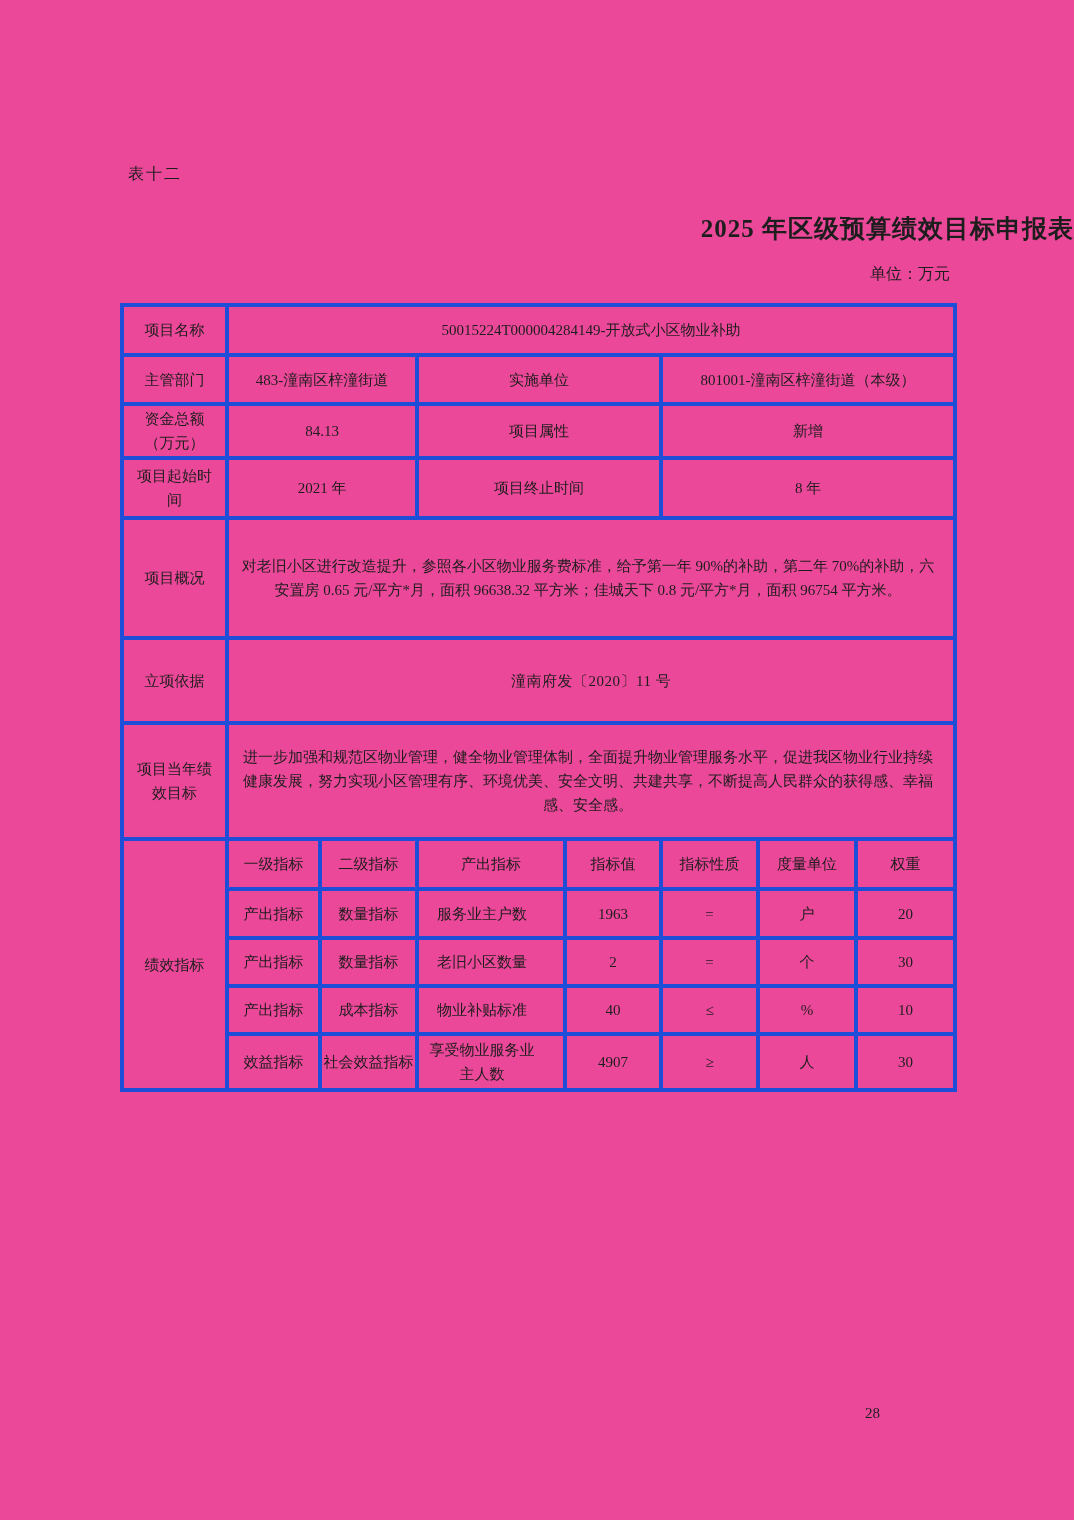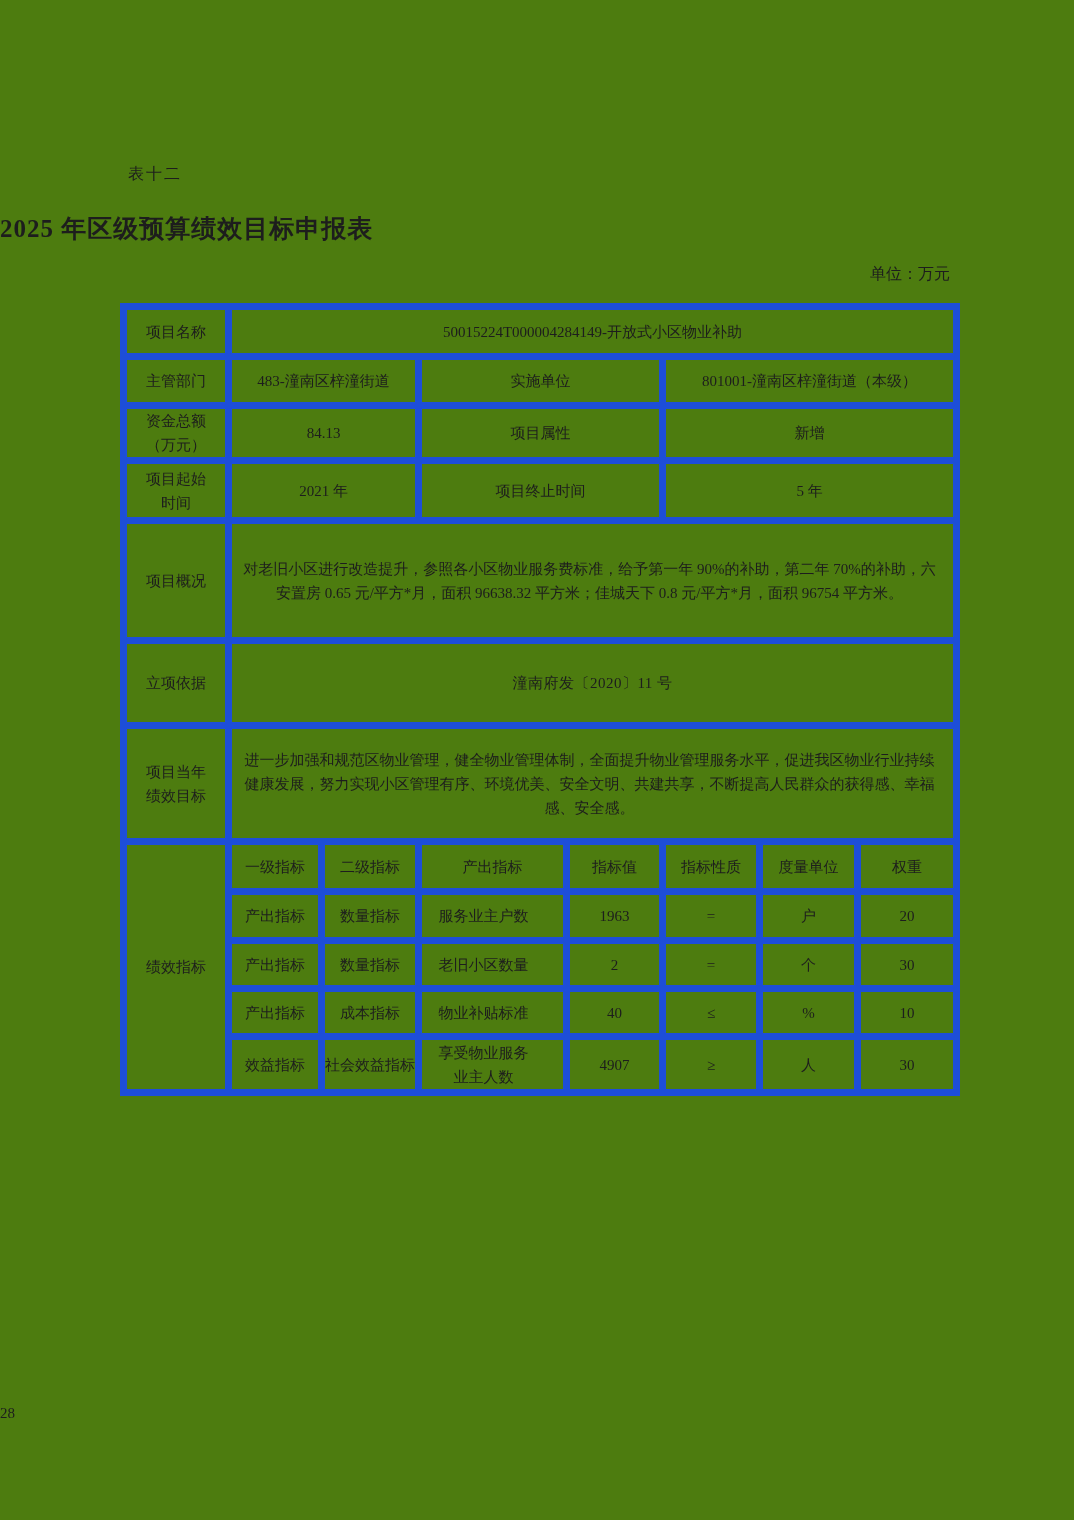--- a/index.html
+++ b/index.html
@@ -3,56 +3,56 @@
 <meta charset="utf-8">
 <style>
   * { margin: 0; padding: 0; box-sizing: border-box; }
   html, body { background: #9c9c9c; }
   body { font-family: "Liberation Serif", "DejaVu Serif", serif; color: #1d1d1d; }
   .page {
     position: relative;
     width: 1074px;
     height: 1520px;
     margin: 0 auto;
-    background: #4d7c0f;
+    background: #ec4899;
     overflow: hidden;
   }
   .sheet-label {
     position: absolute;
     left: 128px;
     top: 164px;
     font-size: 16px;
     letter-spacing: 2px;
   }
   .doc-title {
     position: absolute;
     left: 0;
     top: 212px;
     width: 1074px;
-    text-align: left;
+    text-align: right;
     font-size: 25px;
     font-weight: 700;
     letter-spacing: 1px;
   }
   .unit-note {
     position: absolute;
     top: 264px;
     right: 124px;
     font-size: 16px;
   }
   table.form {
     position: absolute;
     left: 120px;
     top: 303px;
     width: 833px;
     border-collapse: collapse;
     table-layout: fixed;
   }
   table.form td {
-    border: 7px solid #1d4ed8;
+    border: 4px solid #1d4ed8;
     vertical-align: middle;
     font-size: 15px;
     text-align: center;
     line-height: 24px;
     overflow: hidden;
     font-family: Liberation Serif, serif;
   }
   td.label-cell { padding: 0 12px; }
   td.value-left { text-align: left; padding: 0 10px; font-size: 16px; }
   td.value-center { padding: 0 6px; font-size: 15px; }
@@ -75,21 +75,21 @@
   td.ind-name {
     text-align: left;
     padding: 0 28px 0 10px;
     line-height: 23px;
   }
   .page-number {
     position: absolute;
     left: 0;
     top: 1405px;
     width: 880px;
-    text-align: left;
+    text-align: right;
     font-size: 15px;
   }
 </style>
 </head>
 <body>
 
 <div class="page">
 
   <div class="sheet-label">表十二</div>
 
@@ -126,21 +126,21 @@
       <td class="label-cell">资金总额（万元）</td>
       <td class="value-center" colspan="2">84.13</td>
       <td class="label-cell" colspan="2">项目属性</td>
       <td class="value-center" colspan="3">新增</td>
     </tr>
 
     <tr style="height:60px">
       <td class="label-cell">项目起始时间</td>
       <td class="value-center" colspan="2">2021 年</td>
       <td class="label-cell" colspan="2">项目终止时间</td>
-      <td class="value-center" colspan="3">5 年</td>
+      <td class="value-center" colspan="3">8 年</td>
     </tr>
 
     <tr style="height:120px">
       <td class="label-cell">项目概况</td>
       <td class="longtext" colspan="7">对老旧小区进行改造提升，参照各小区物业服务费标准，给予第一年 90%的补助，第二年 70%的补助，六安置房 0.65 元/平方*月，面积 96638.32 平方米；佳城天下 0.8 元/平方*月，面积 96754 平方米。</td>
     </tr>
 
     <tr style="height:85px">
       <td class="label-cell">立项依据</td>
       <td class="basis-cell" colspan="7">潼南府发〔2020〕11 号</td>

